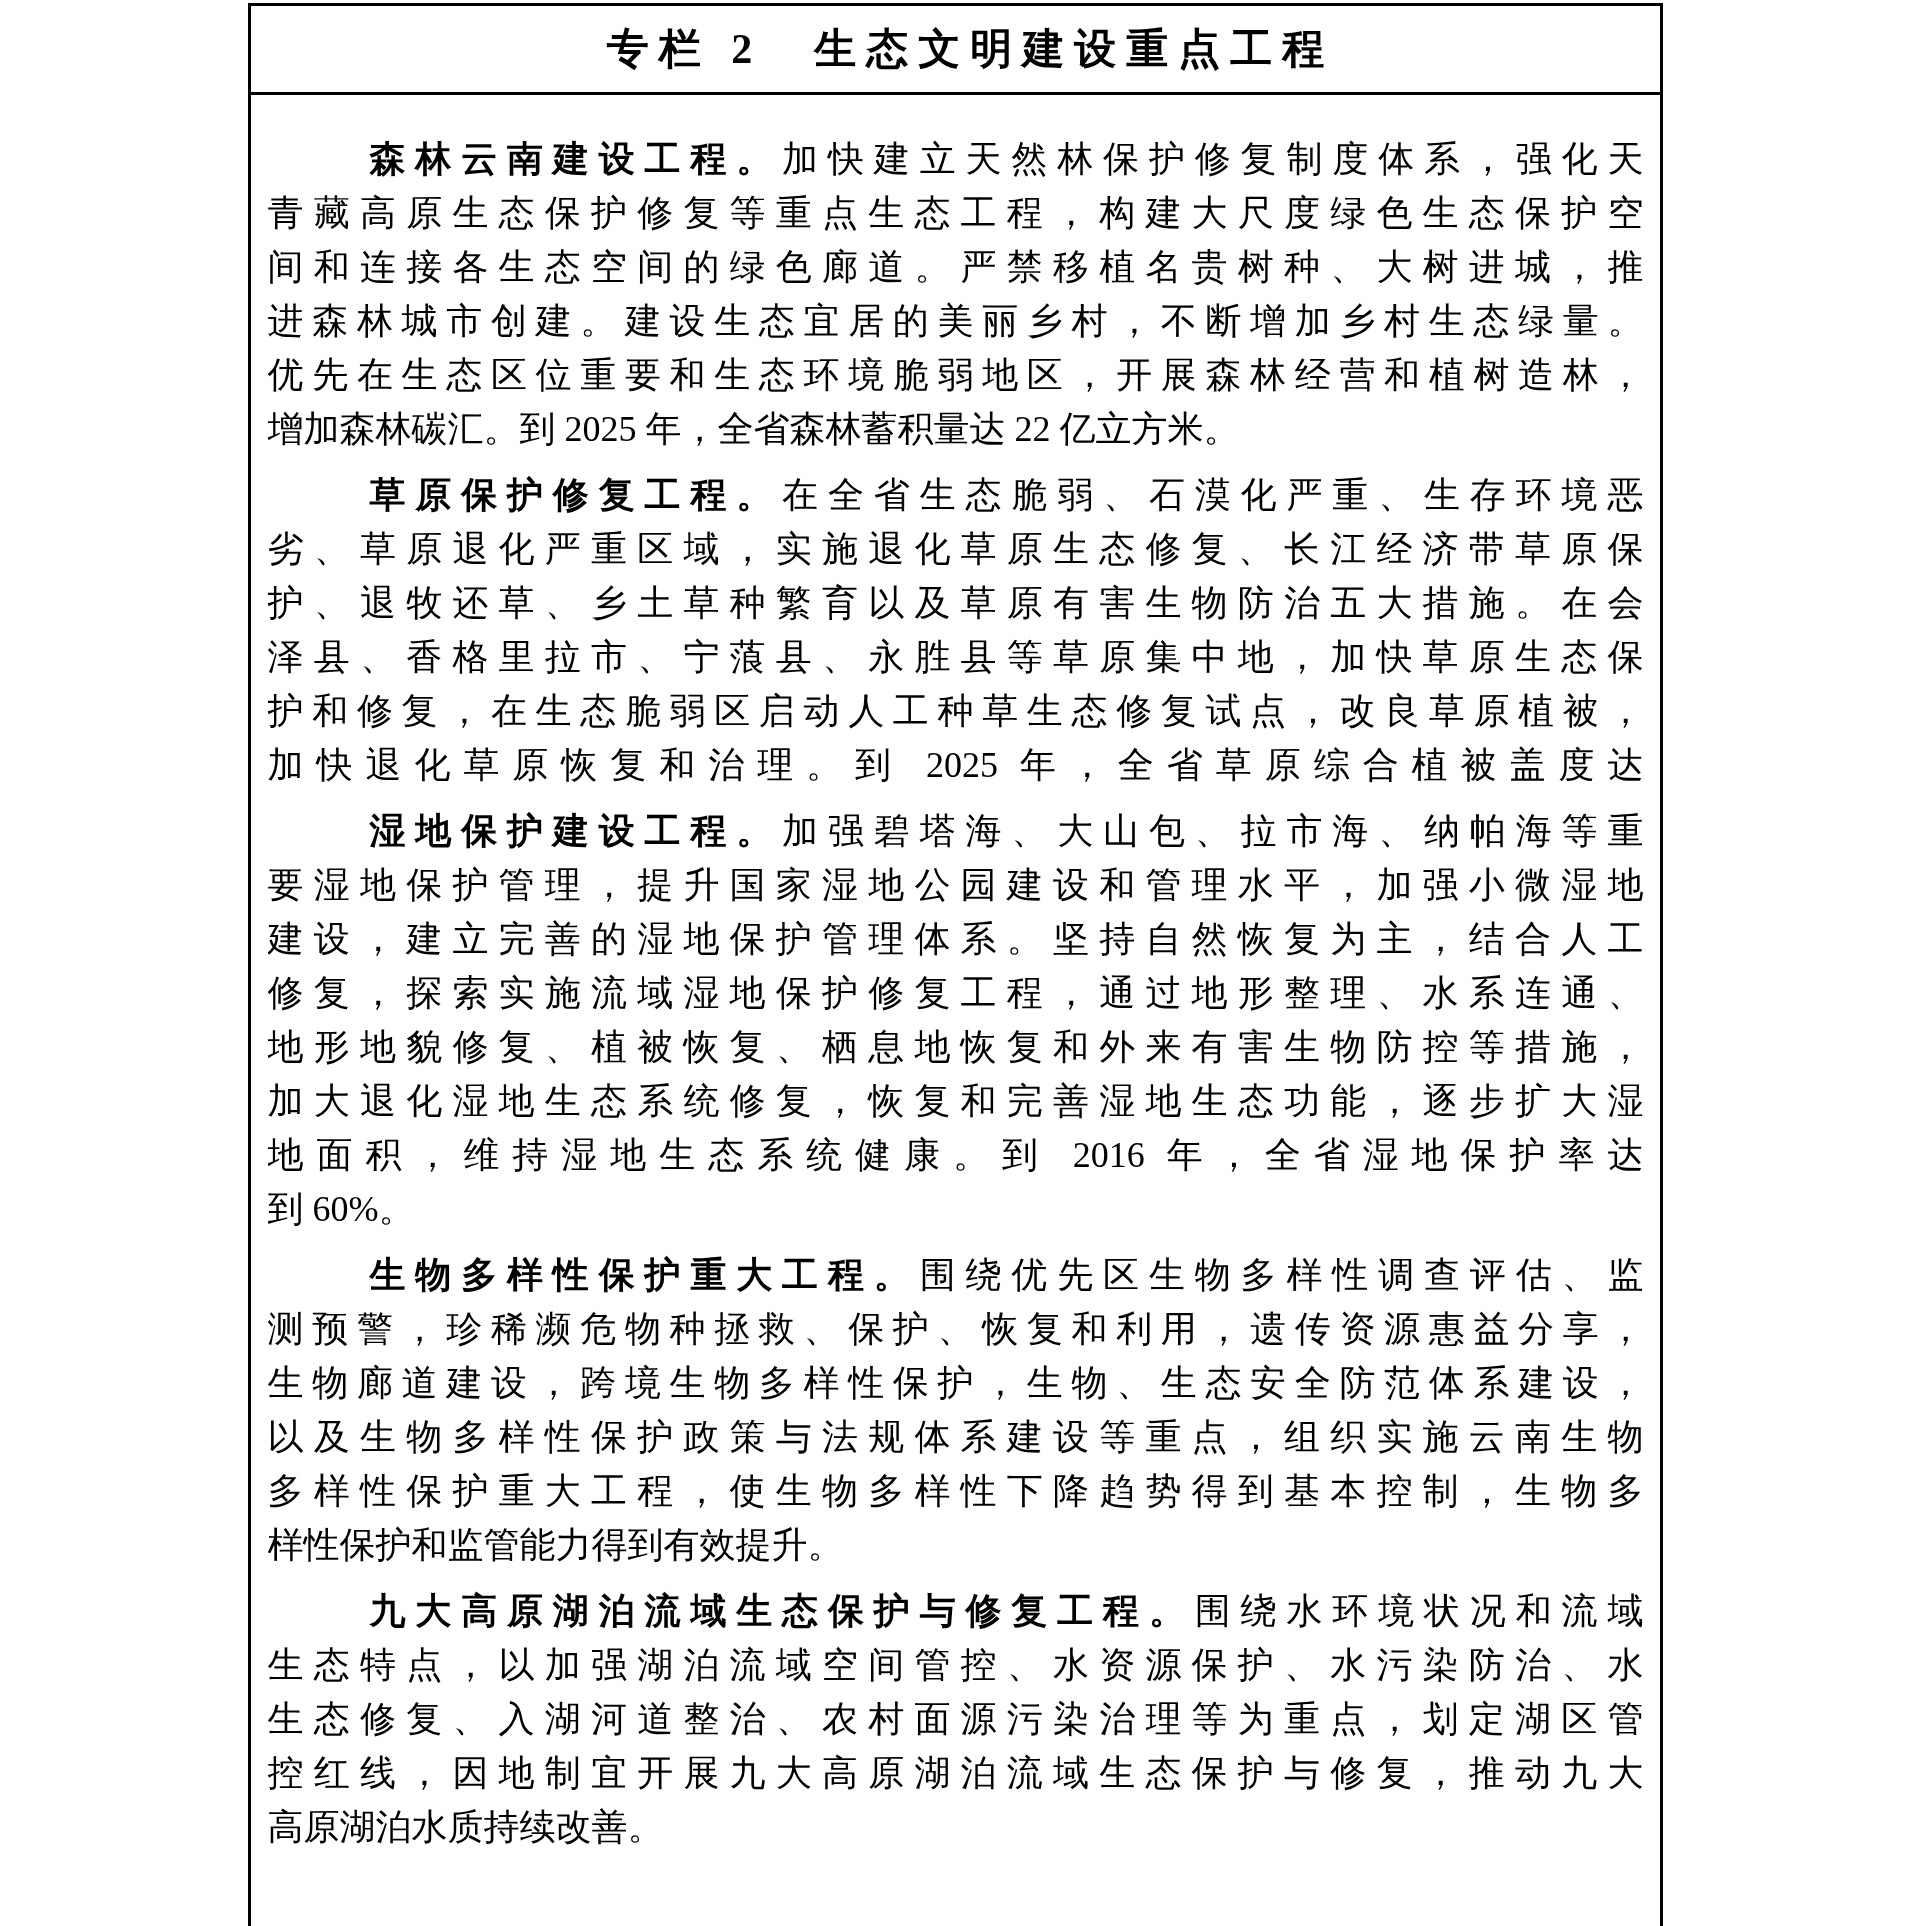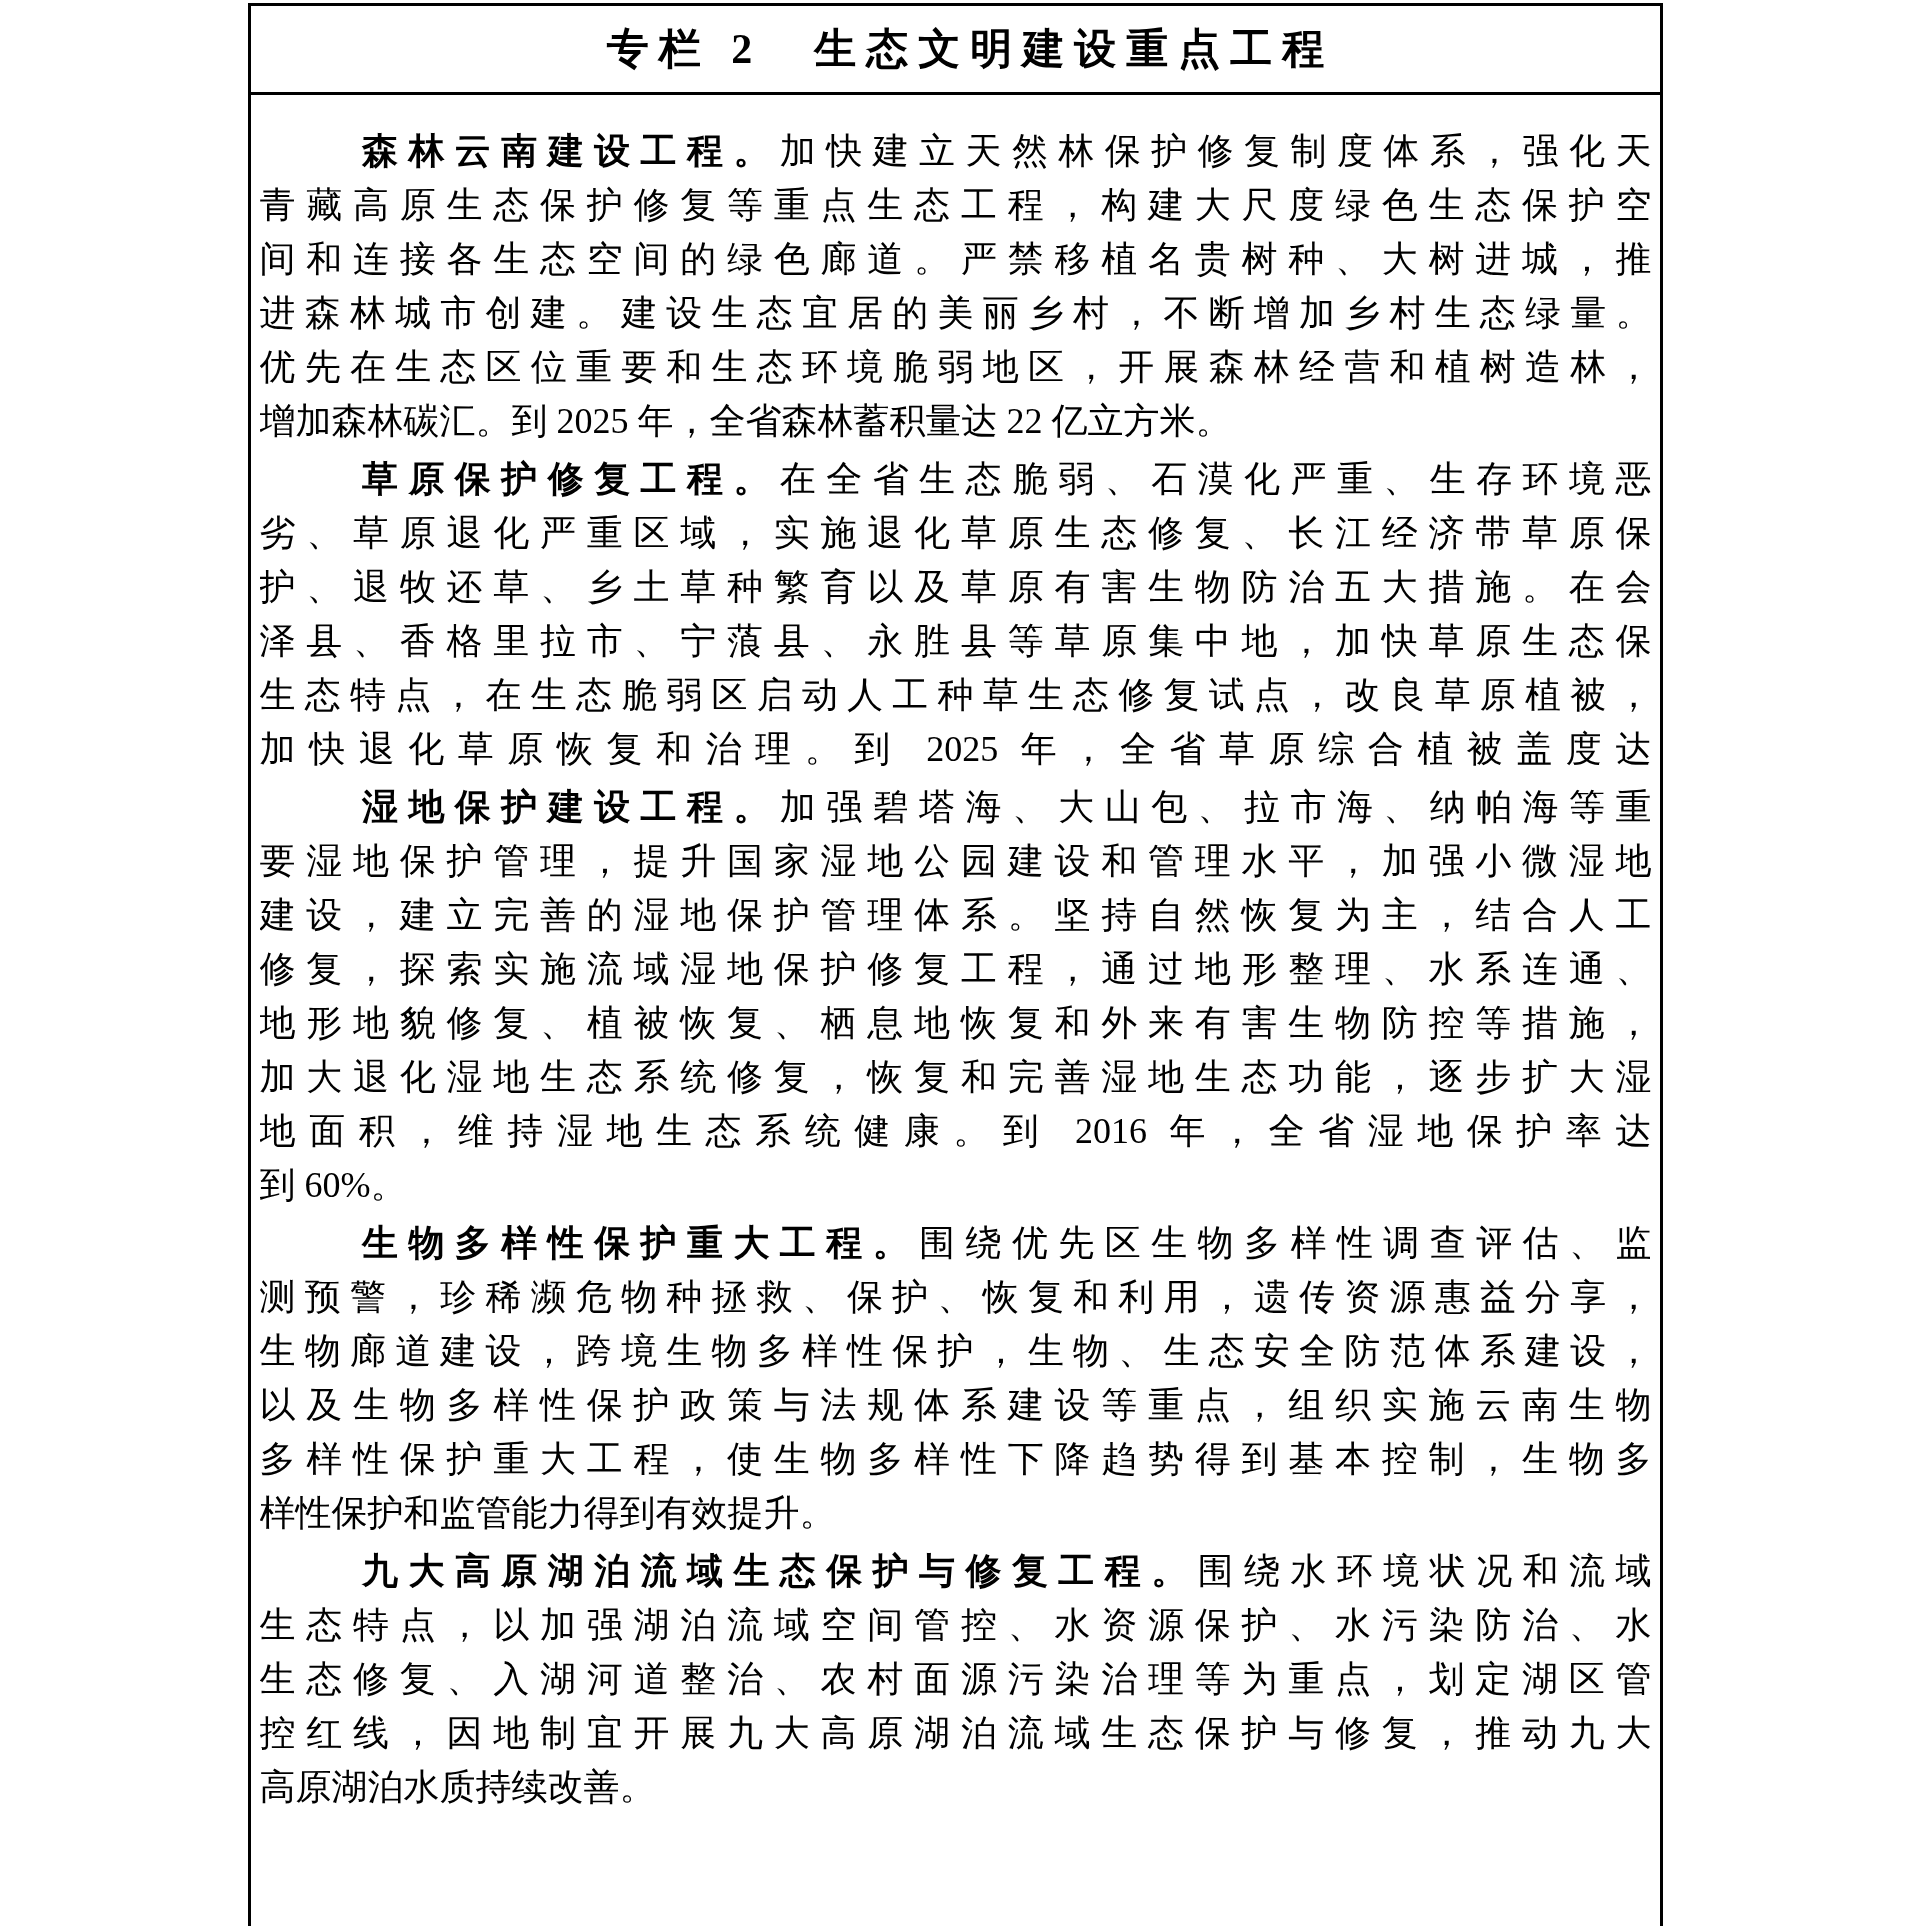--- a/index.html
+++ b/index.html
@@ -42,21 +42,21 @@
     font-size: 42px;
     letter-spacing: 10px;
     white-space: nowrap;
   }
   .panel-body {
     padding: 25.4px 4.6px 0 4.6px;
     font-family: "Liberation Serif", "DejaVu Serif", serif;
     font-size: 36px;
     color: #000000;
   }
-  .para { margin: 4px; padding: 0; font-family: Liberation Serif, serif; }
+  .para { margin: 12px; padding: 0; font-family: Liberation Serif, serif; }
   .line {
     line-height: 54px;
     height: 54px;
     text-align: justify;
     text-align-last: justify;
     text-justify: inter-character;
     overflow: hidden;
     white-space: nowrap;
   }
   .line.last {
@@ -85,21 +85,21 @@
           <div class="line">间和连接各生态空间的绿色廊道。严禁移植名贵树种、大树进城，推</div>
           <div class="line">进森林城市创建。建设生态宜居的美丽乡村，不断增加乡村生态绿量。</div>
           <div class="line">优先在生态区位重要和生态环境脆弱地区，开展森林经营和植树造林，</div>
           <div class="line last">增加森林碳汇。到 2025 年，全省森林蓄积量达 22 亿立方米。</div>
         </div>
         <div class="para">
           <div class="line"><span class="indent"></span><span class="lead">草原保护修复工程。</span>在全省生态脆弱、石漠化严重、生存环境恶</div>
           <div class="line">劣、草原退化严重区域，实施退化草原生态修复、长江经济带草原保</div>
           <div class="line">护、退牧还草、乡土草种繁育以及草原有害生物防治五大措施。在会</div>
           <div class="line">泽县、香格里拉市、宁蒗县、永胜县等草原集中地，加快草原生态保</div>
-          <div class="line">生态特点，在生态脆弱区启动人工种草生态修复试点，改良草原植被，</div>
+          <div class="line">护和修复，在生态脆弱区启动人工种草生态修复试点，改良草原植被，</div>
           <div class="line">加快退化草原恢复和治理。到 2025 年，全省草原综合植被盖度达</div>
         </div>
         <div class="para">
           <div class="line"><span class="indent"></span><span class="lead">湿地保护建设工程。</span>加强碧塔海、大山包、拉市海、纳帕海等重</div>
           <div class="line">要湿地保护管理，提升国家湿地公园建设和管理水平，加强小微湿地</div>
           <div class="line">建设，建立完善的湿地保护管理体系。坚持自然恢复为主，结合人工</div>
           <div class="line">修复，探索实施流域湿地保护修复工程，通过地形整理、水系连通、</div>
           <div class="line">地形地貌修复、植被恢复、栖息地恢复和外来有害生物防控等措施，</div>
           <div class="line">加大退化湿地生态系统修复，恢复和完善湿地生态功能，逐步扩大湿</div>
           <div class="line">地面积，维持湿地生态系统健康。到 2016 年，全省湿地保护率达</div>

